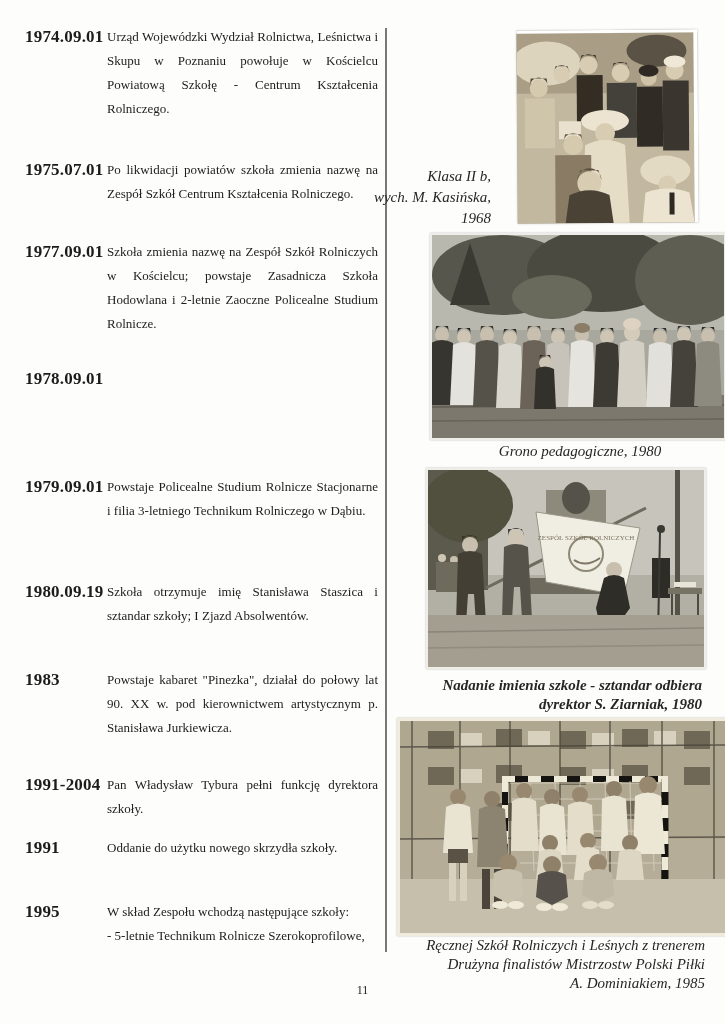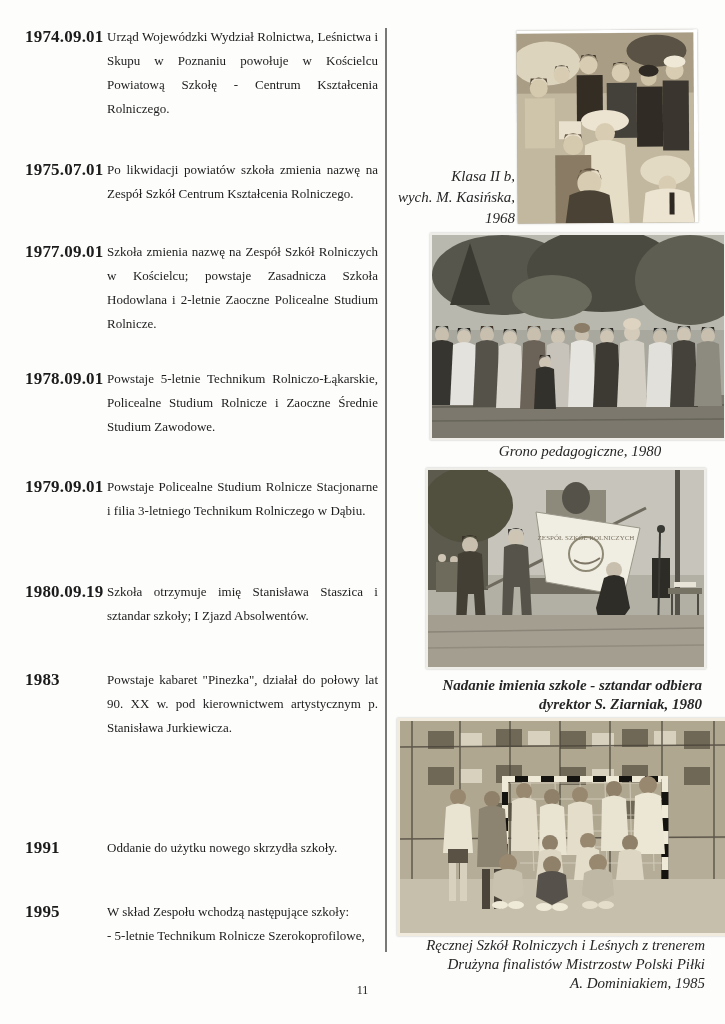--- a/index.html
+++ b/index.html
@@ -65,21 +65,21 @@
             border: 3px solid #f0ebdd; }
   
   .caption {
     position: absolute;
     font-style: italic;
     font-size: 15px;
     line-height: 20px;
     text-align: right;
     color: #262626;
   }
-  #caption1 { left: 384px; top: 166px; width: 131px; line-height: 21px; }
+  #caption1 { left: 360px; top: 166px; width: 131px; line-height: 21px; }
   #caption2 { left: 460px; top: 441px; width: 240px; text-align: center; }
   #caption3 { left: 390px; top: 676px; width: 312px; line-height: 19px; font-weight: bold; }
   #caption4 { left: 385px; top: 936px; width: 320px; line-height: 19px; }
   
   .pagenum {
     position: absolute;
     left: 0; right: 0;
     top: 983px;
     text-align: center;
     font-size: 12px;
@@ -97,33 +97,36 @@
   <div class="entry" style="top:158px">
     <div class="date">1975.07.01</div>
     <div class="text">Po likwidacji powiatów szkoła zmienia nazwę na Zespół Szkół Centrum Kształcenia Rolniczego.</div>
   </div>
   <div class="entry" style="top:240px">
     <div class="date">1977.09.01</div>
     <div class="text">Szkoła zmienia nazwę na Zespół Szkół Rolniczych w Kościelcu; powstaje Zasadnicza Szkoła Hodowlana i 2-letnie Zaoczne Policealne Studium Rolnicze.</div>
   </div>
   <div class="entry" style="top:367px">
     <div class="date">1978.09.01</div>
-    <div class="text">Powstaje 5-letnie Technikum Rolniczo-Łąkarskie, Policealne Studium Rolnicze i Zaoczne Średnie Studium Zawodowe.</div>
   </div>
   <div class="entry" style="top:475px">
     <div class="date">1979.09.01</div>
     <div class="text">Powstaje Policealne Studium Rolnicze Stacjonarne i filia 3-letniego Technikum Rolniczego w Dąbiu.</div>
   </div>
   <div class="entry" style="top:580px">
     <div class="date">1980.09.19</div>
     <div class="text">Szkoła otrzymuje imię Stanisława Staszica i sztandar szkoły; I Zjazd Absolwentów.</div>
   </div>
   <div class="entry" style="top:668px">
     <div class="date">1983</div>
     <div class="text">Powstaje kabaret "Pinezka", działał do połowy lat 90. XX w. pod kierownictwem artystycznym p. Stanisława Jurkiewicza.</div>
+  </div>
+  <div class="entry" style="top:773px">
+    <div class="date">1991-2004</div>
+    <div class="text">Pan Władysław Tybura pełni funkcję dyrektora szkoły.</div>
   </div>
   <div class="entry" style="top:836px">
     <div class="date">1991</div>
     <div class="text">Oddanie do użytku nowego skrzydła szkoły.</div>
   </div>
   <div class="entry" style="top:900px">
     <div class="date">1995</div>
     <div class="text">
       <div>W skład Zespołu wchodzą następujące szkoły:</div>
       <div>- 5-letnie Technikum Rolnicze Szerokoprofilowe,</div>

